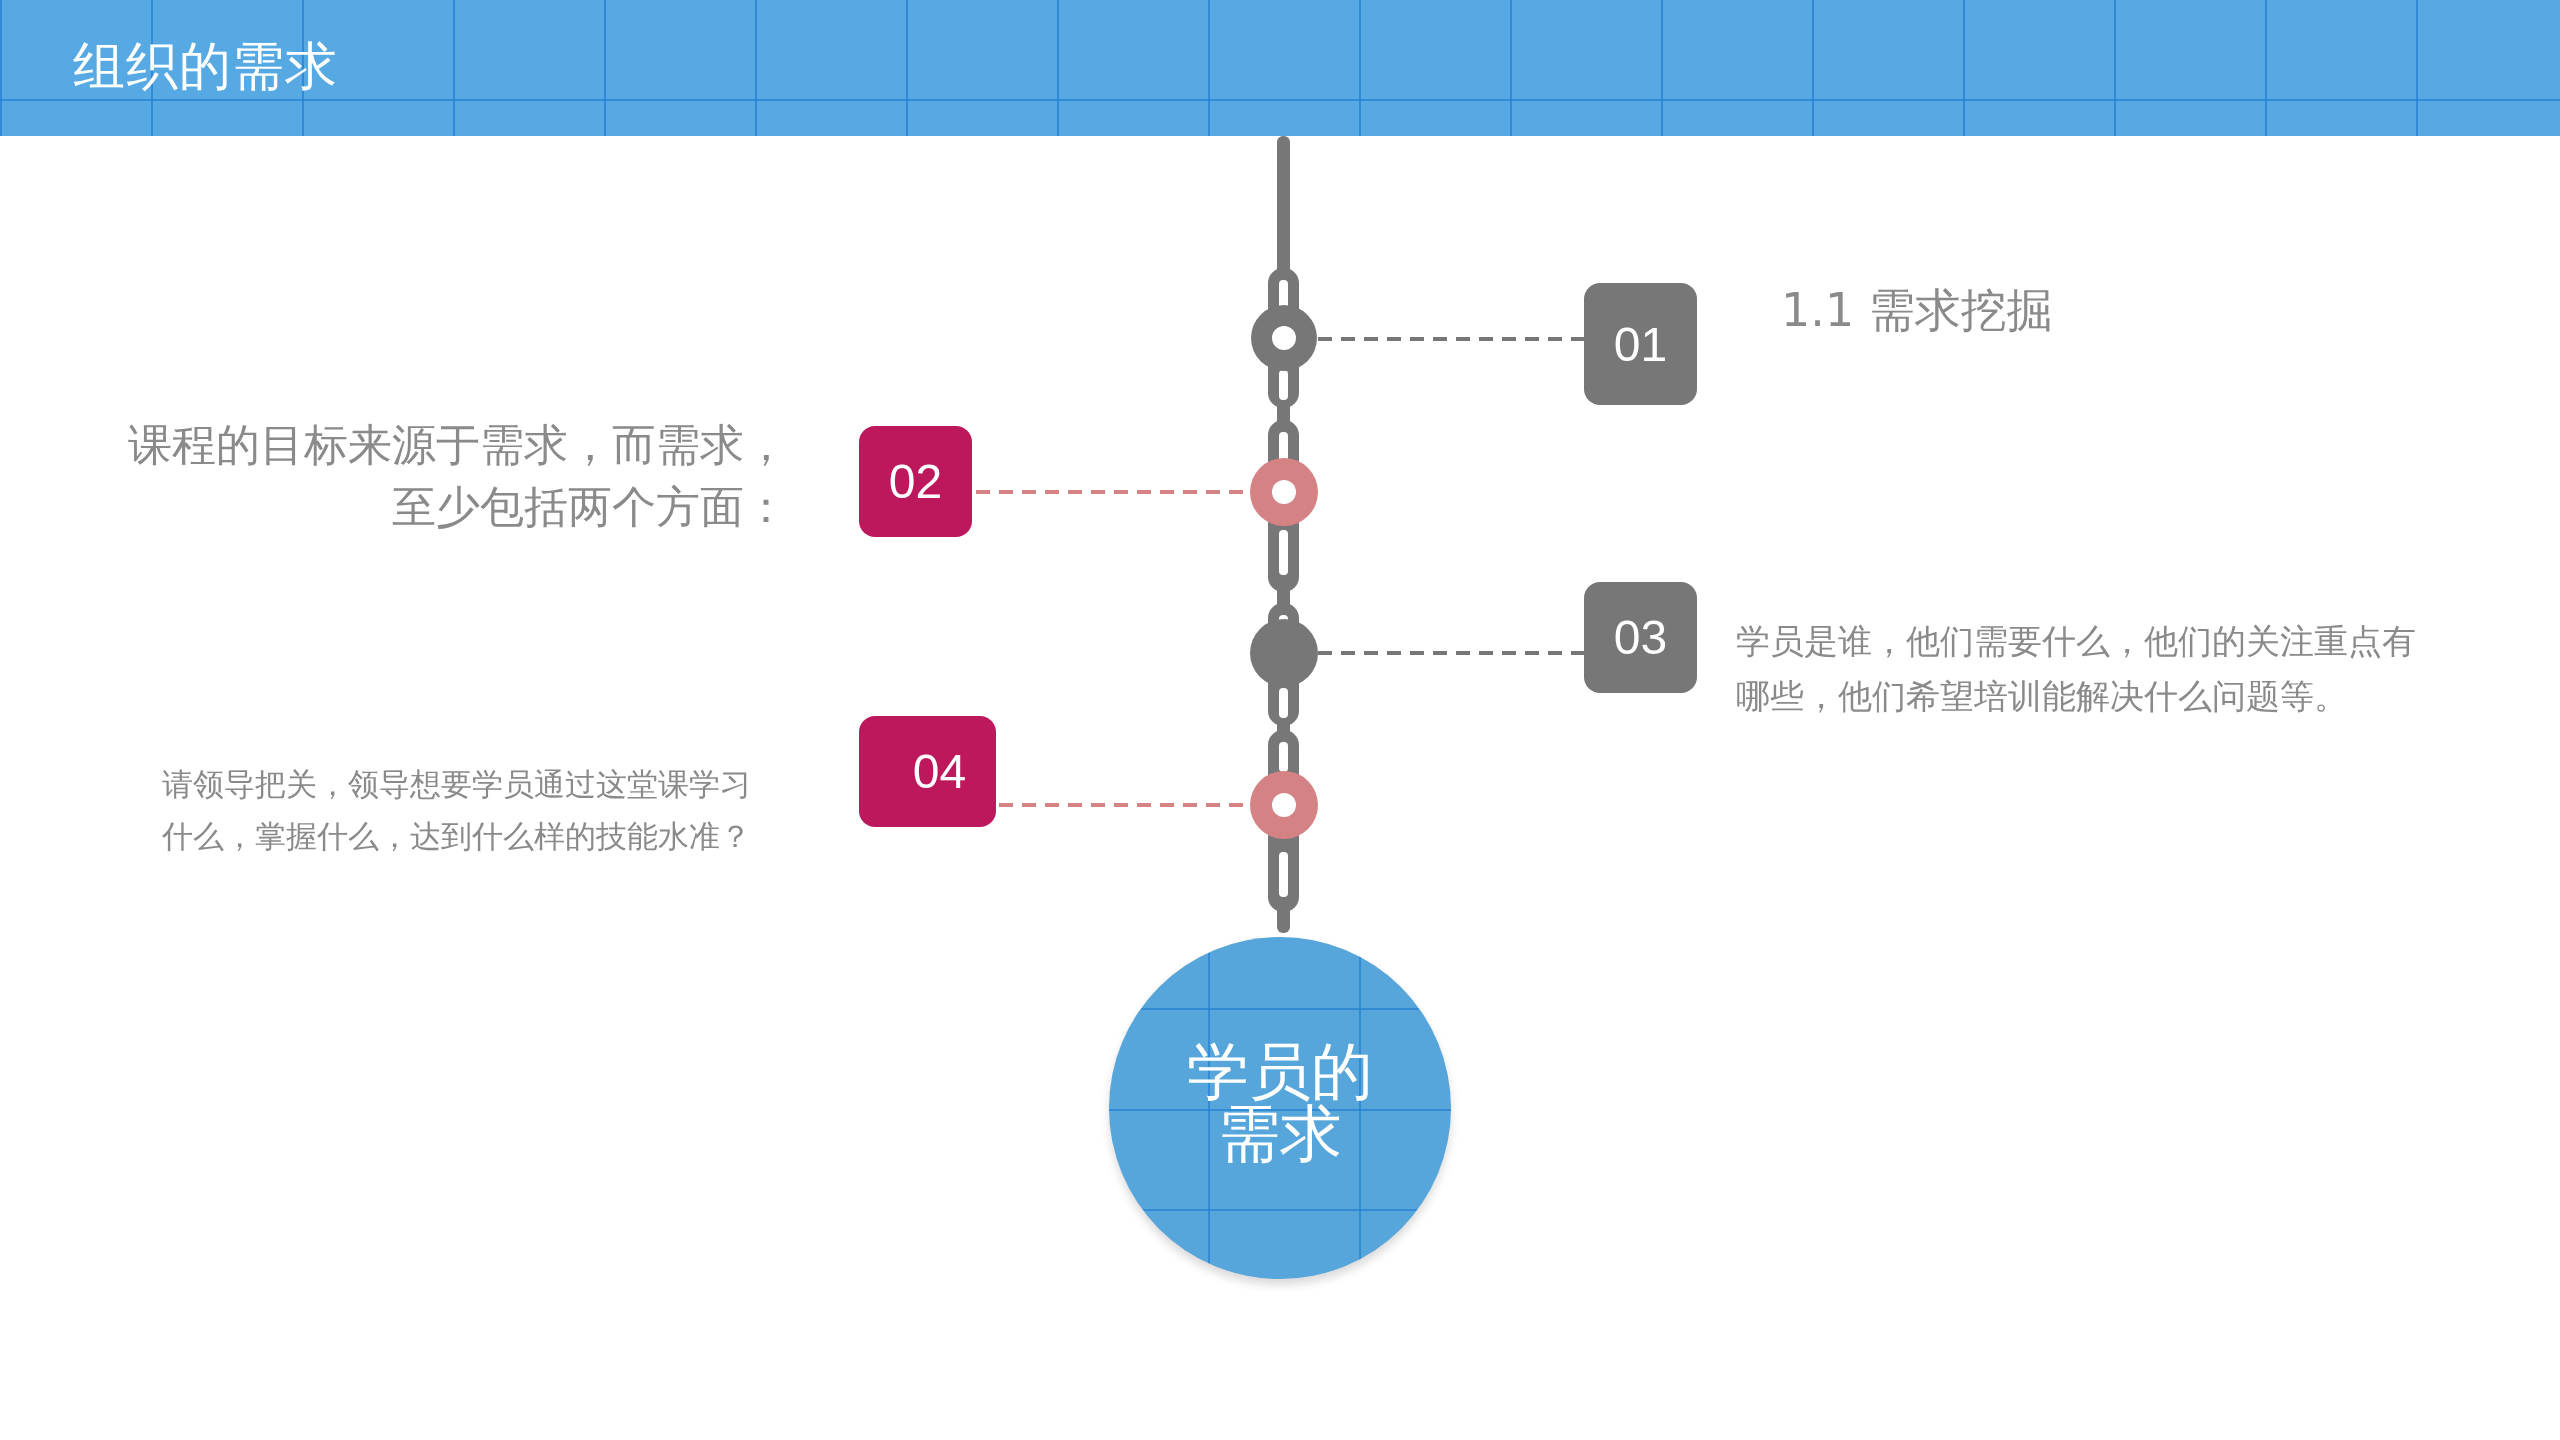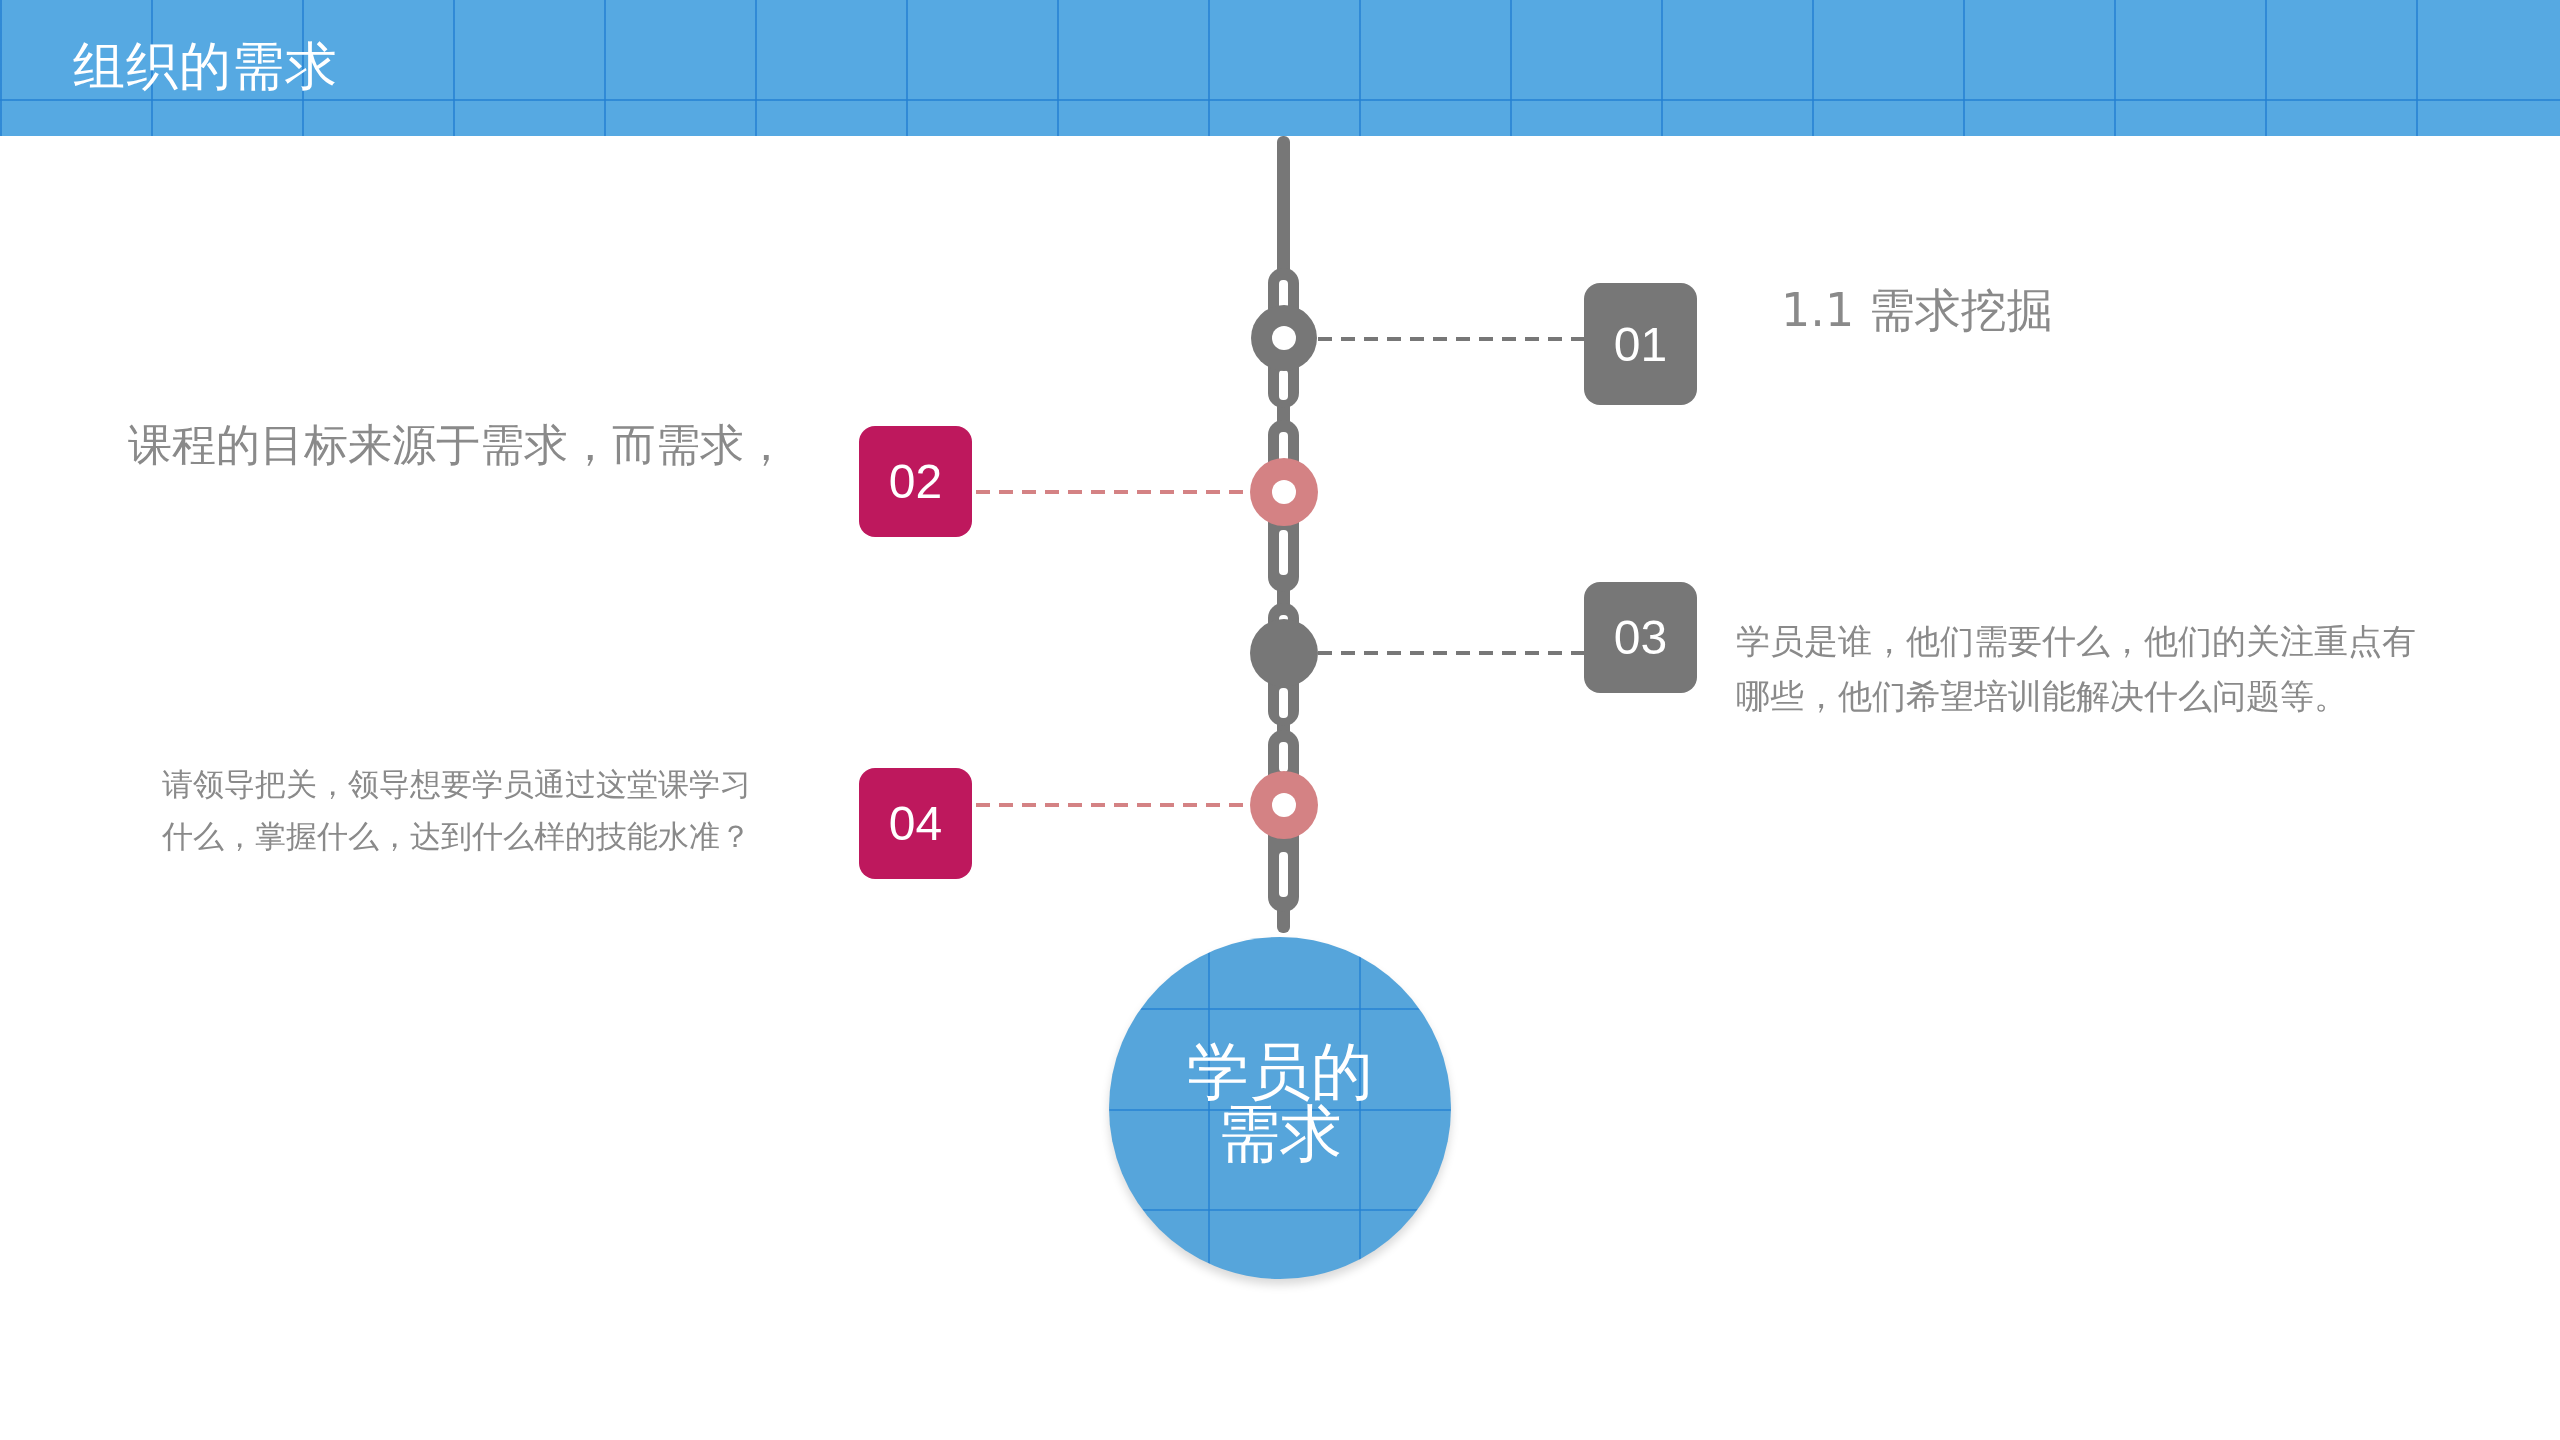--- a/index.html
+++ b/index.html
@@ -69,26 +69,27 @@
 
   <line x1="1318" y1="339" x2="1584" y2="339" stroke="#777777" stroke-width="4" stroke-dasharray="14 9"></line>
   <line x1="976" y1="492" x2="1250" y2="492" stroke="#D48284" stroke-width="4" stroke-dasharray="14 9"></line>
   <line x1="1318" y1="653" x2="1584" y2="653" stroke="#777777" stroke-width="4" stroke-dasharray="14 9"></line>
   <line x1="976" y1="805" x2="1250" y2="805" stroke="#D48284" stroke-width="4" stroke-dasharray="14 9"></line>
 </svg>
 
 <div class="box gray" style="left:1584px; top:283px; height:122px;">01</div>
 <div class="box pink" style="left:859px; top:426px;">02</div>
 <div class="box gray" style="left:1584px; top:582px;">03</div>
-<div class="box pink" style="left:859px; top:768px;">04</div>
+<div class="box pink" style="left:859px; top:716px;padding-left:24px;">04</div>
 
 <div class="text t-head-right">1.1 需求挖掘</div>
 
 <div class="text t-left-big">
   <div>课程的目标来源于需求，而需求，</div>
+  <div>至少包括两个方面：</div>
 </div>
 
 <div class="text t-right">
   <div>学员是谁，他们需要什么，他们的关注重点有</div>
   <div>哪些，他们希望培训能解决什么问题等。</div>
 </div>
 
 <div class="text t-left-small">
   <div>请领导把关，领导想要学员通过这堂课学习</div>
   <div>什么，掌握什么，达到什么样的技能水准？</div>

